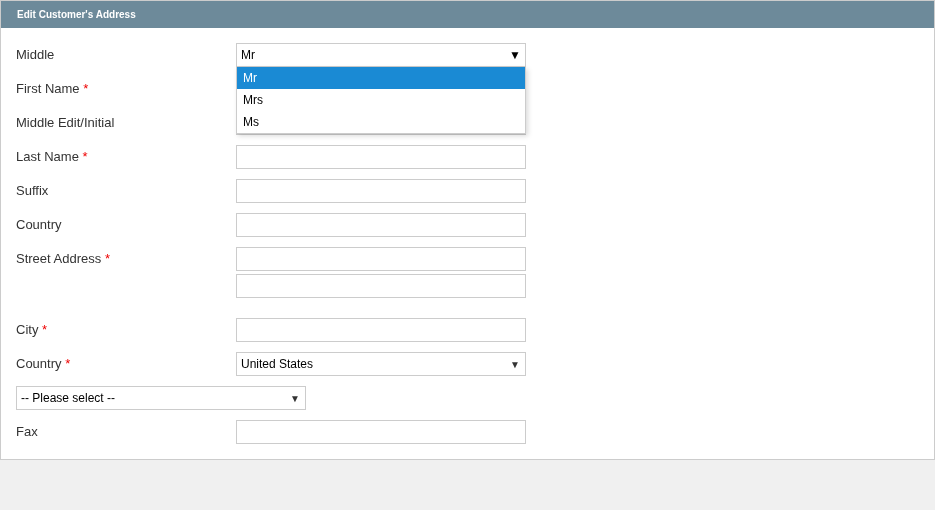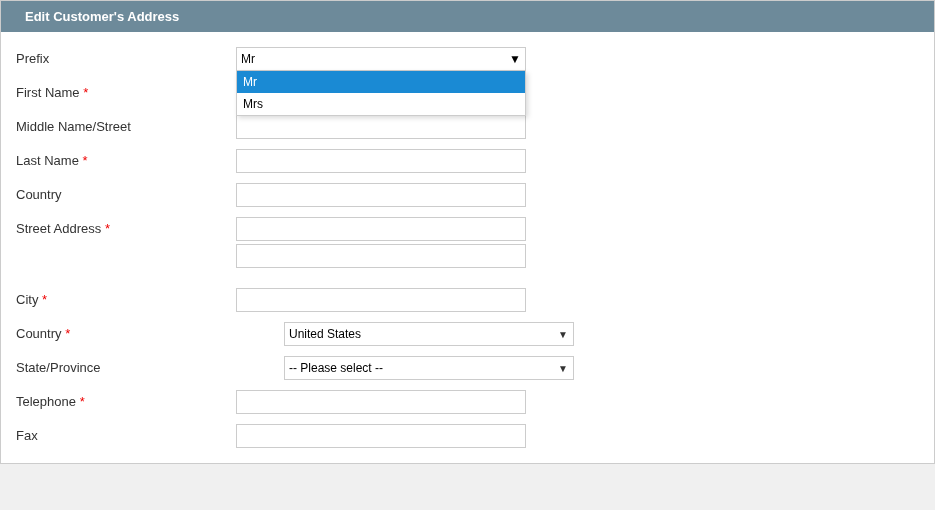--- a/index.html
+++ b/index.html
@@ -9,22 +9,22 @@
       background: #f0f0f0;
     }
     .form-container {
       width: 935px;
       background: #fff;
       border: 1px solid #ccc;
     }
     .form-header {
       background: #6d8a9a;
       color: #fff;
-      padding: 8px 24px;
-      font-size: 13px;
+      padding: 8px 16px;
+      font-size: 10px;
       font-weight: bold;
     }
     .form-body {
       padding: 10px 15px;
     }
     .form-row {
       display: flex;
       align-items: flex-start;
       padding: 5px 0;
       min-height: 28px;
@@ -59,21 +59,20 @@
       font-size: 12px;
       background: #fff;
       appearance: none;
       -webkit-appearance: none;
       background-image: none;
       position: relative;
     }
     .select-wrapper {
       position: relative;
       width: 100%;
-      margin-left: 48px;
     }
     .select-wrapper::after {
       content: '▼';
       position: absolute;
       right: 6px;
       top: 50%;
       transform: translateY(-50%);
       font-size: 10px;
       color: #333;
       pointer-events: none;
@@ -148,56 +147,63 @@
 </head>
 <body>
 
 <div class="form-container">
   <div class="form-header">
     <span>Edit Customer's Address</span>
   </div>
   <div class="form-body">
 
     <div class="form-row">
-      <div class="form-label">Prefix</div>
+      <div class="form-label">Middle</div>
       <div class="form-input">
         <div class="prefix-dropdown-container">
           <div class="prefix-select-header">
             <span>Mr</span>
             <span>▼</span>
           </div>
           <div class="prefix-dropdown-list">
             <div class="dropdown-item selected">Mr</div>
             <div class="dropdown-item">Mrs</div>
+            <div class="dropdown-item">Ms</div>
           </div>
         </div>
       </div>
     </div>
 
     <div class="form-row">
       <div class="form-label">First Name <span class="required">*</span></div>
       <div class="form-input">
         <input type="text" style="">
       </div>
     </div>
 
     <div class="form-row">
-      <div class="form-label">Middle Name/Street</div>
+      <div class="form-label">Middle Edit/Initial</div>
       <div class="form-input">
         <input type="text" style="">
       </div>
     </div>
 
     <div class="form-row">
       <div class="form-label">Last Name <span class="required">*</span></div>
       <div class="form-input">
         <input type="text" style="">
       </div>
     </div>
 
+    <div class="form-row">
+      <div class="form-label">Suffix</div>
+      <div class="form-input">
+        <input type="text" style="">
+      </div>
+    </div>
 
     <div class="form-row">
       <div class="form-label">Country</div>
       <div class="form-input">
         <input type="text" style="">
       </div>
     </div>
 
     <div class="form-row">
       <div class="form-label">Street Address <span class="required">*</span></div>
@@ -225,37 +231,30 @@
           <select>
             <option>United States</option>
             <option>Canada</option>
             <option>United Kingdom</option>
           </select>
         </div>
       </div>
     </div>
 
     <div class="form-row">
-      <div class="form-label">State/Province</div>
       <div class="form-input">
         <div class="select-wrapper">
           <select>
             <option>-- Please select --</option>
           </select>
         </div>
       </div>
     </div>
 
 
-    <div class="form-row">
-      <div class="form-label">Telephone <span class="required">*</span></div>
-      <div class="form-input">
-        <input type="text" style="">
-      </div>
-    </div>
 
     <div class="form-row">
       <div class="form-label">Fax</div>
       <div class="form-input">
         <input type="text" style="">
       </div>
     </div>
 
   </div>
 </div>

